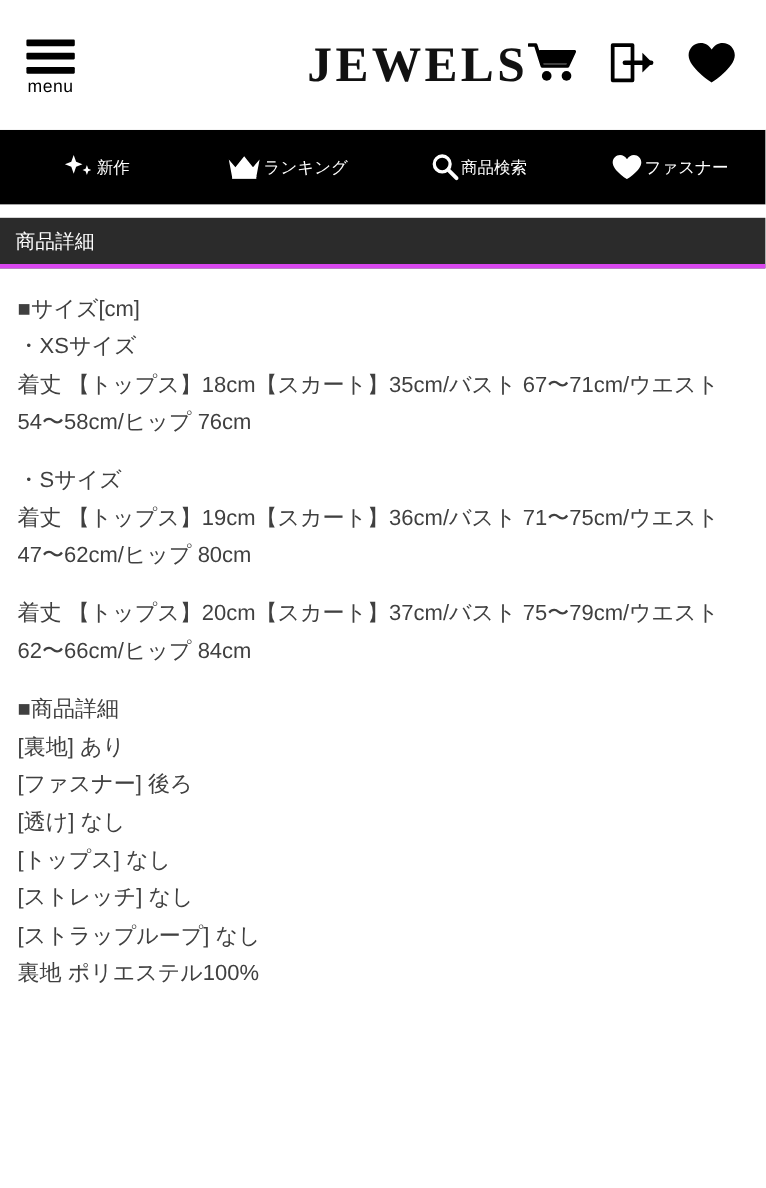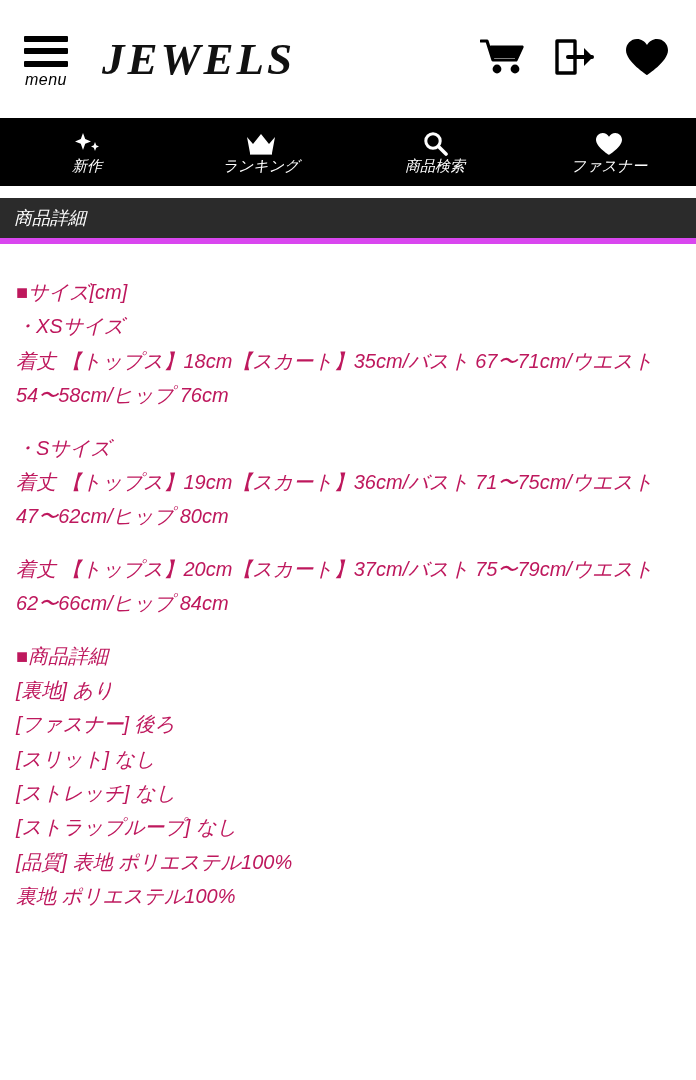--- a/index.html
+++ b/index.html
@@ -8,21 +8,20 @@
     height: 1080px;
     background: #ffffff;
     font-family: "Liberation Sans", sans-serif;
     overflow: hidden;
   }
   .page {
     width: 696px;
     height: 784px;
     position: relative;
     background: #fff;
-    font-style: italic;
   }
 
   
   .header {
     height: 118px;
     display: flex;
     align-items: center;
     background: #ffffff;
     position: relative;
   }
@@ -48,21 +47,21 @@
     border-radius: 1px;
   }
   .menu-label {
     font-size: 16px;
     color: #000;
     margin-top: 4px;
     letter-spacing: 0.5px;
   }
   .brand {
     flex: 1;
-    text-align: left;
+    text-align: right;
     font-family: "Liberation Serif", serif;
     font-size: 45px;
     font-weight: bold;
     letter-spacing: 3px;
     color: #111;
     padding-left: 10px;
   }
   .header-icons {
     display: flex;
     align-items: center;
@@ -75,48 +74,48 @@
   .navbar {
     height: 68px;
     background: #000000;
     display: flex;
     align-items: center;
   }
   .nav-item {
     flex: 1;
     height: 100%;
     display: flex;
-    flex-direction: column;
+    flex-direction: row;
     align-items: center;
     justify-content: center;
     color: #ffffff;
     gap: 2px;
   }
   .nav-icon { height: 24px; display: flex; align-items: center; justify-content: center; }
   .nav-label { font-size: 15px; line-height: 1; }
 
   
   .section-bar {
     height: 46px;
     background: #2b2b2b;
     display: flex;
     align-items: center;
     padding-left: 14px;
     color: #ffffff;
     font-size: 18px;
-    border-bottom: 6px solid #d946ef;
+    border-bottom: 4px solid #d946ef;
   }
   .gap-strip { height: 12px; background: #fff; }
 
   
   .detail-body {
-    padding: 31px 16px 0 16px;
+    padding: 20px 16px 0 16px;
     font-size: 20px;
     line-height: 1.72;
-    color: #be185d;
+    color: #404040;
   }
   .detail-body p { margin: 0; }
   .blank-line { height: 18px; }
 </style>
 </head>
 <body>
 
 <div class="page">
 
   <div class="header">
@@ -216,20 +215,20 @@
       <p>着丈 【トップス】18cm【スカート】35cm/バスト 67〜71cm/ウエスト 54〜58cm/ヒップ 76cm</p>
       <div class="blank-line"></div>
       <p>・Sサイズ</p>
       <p>着丈 【トップス】19cm【スカート】36cm/バスト 71〜75cm/ウエスト 47〜62cm/ヒップ 80cm</p>
       <div class="blank-line"></div>
       <p>着丈 【トップス】20cm【スカート】37cm/バスト 75〜79cm/ウエスト 62〜66cm/ヒップ 84cm</p>
       <div class="blank-line"></div>
       <p>■商品詳細</p>
       <p>[裏地] あり</p>
       <p>[ファスナー] 後ろ</p>
-      <p>[スリット] なし</p>
+      <p>[透け] なし</p>
+      <p>[トップス] なし</p>
       <p>[ストレッチ] なし</p>
       <p>[ストラップループ] なし</p>
-      <p>[品質] 表地 ポリエステル100%</p>
       <p>裏地 ポリエステル100%</p>
     </div>
 
 </div>
 
 </body></html>

